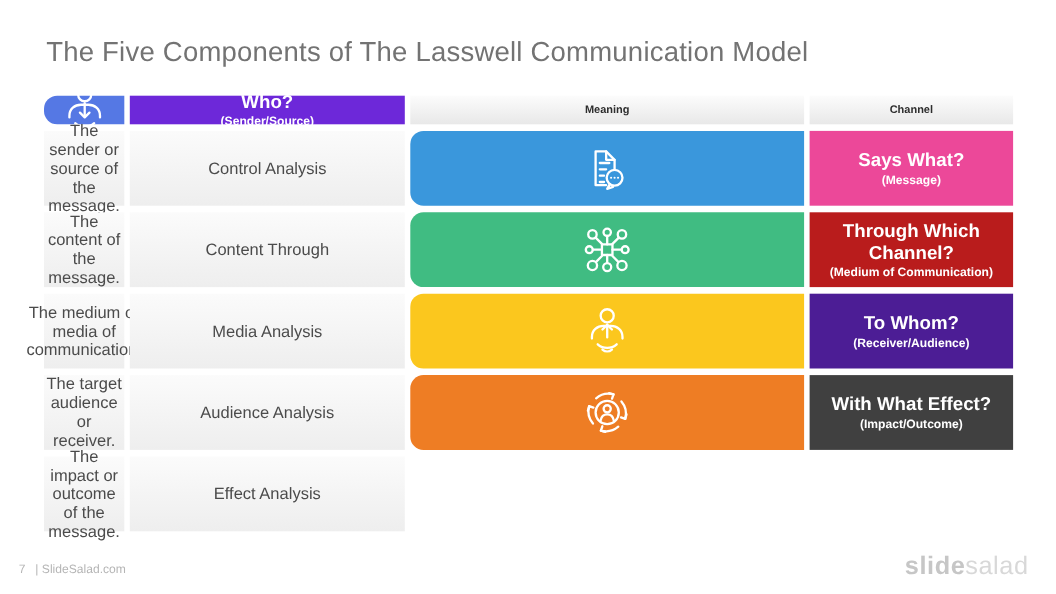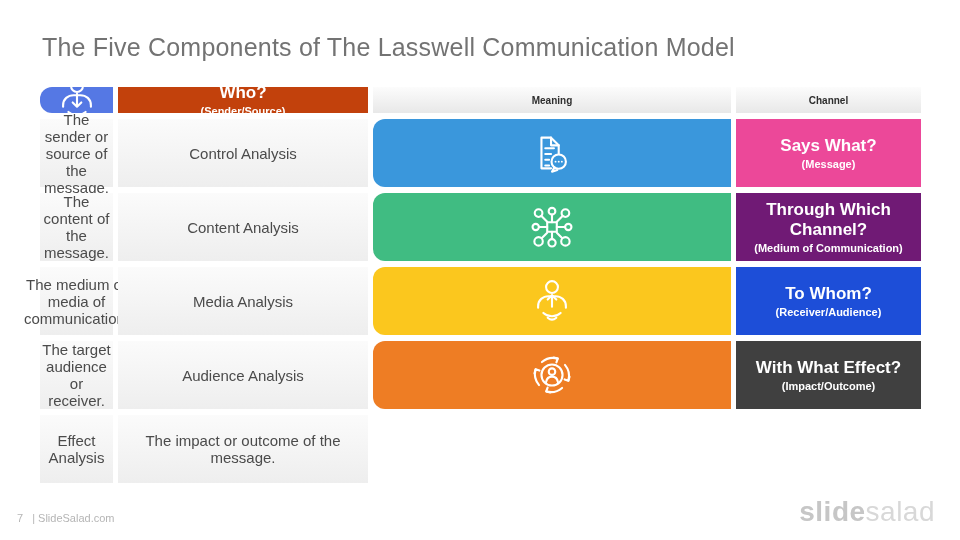--- a/index.html
+++ b/index.html
@@ -49,21 +49,21 @@
 
   .icon-tile svg{display:block;}
   .icn{stroke:#ffffff;fill:none;stroke-width:2.2;stroke-linecap:round;stroke-linejoin:round;}
   .icn-fill{fill:#ffffff;stroke:none;}
 
   .footer{
     position:absolute;left:17px;bottom:16px;
     font-size:11px;color:#b5b5b5;display:flex;gap:9px;align-items:baseline;
   }
   .logo{
-    position:absolute;right:25px;bottom:12px;font-size:28px;letter-spacing:.5px;
+    position:absolute;right:25px;bottom:12px;font-size:23px;letter-spacing:.5px;
   }
   .logo .bold{font-weight:bold;color:#c6c6c6;}
   .logo .light{font-weight:normal;color:#d8d8d8;}
 </style>
 </head>
 <body>
 
 <div class="slide">
 
   <div class="title">The Five Components of The Lasswell Communication Model</div>
@@ -76,21 +76,21 @@
     <div class="icon-tile" style="background: rgb(85, 120, 228);">
       <svg width="46" height="46" viewBox="0 0 48 48" class="icn">
         <circle cx="24" cy="9.5" r="6.2"></circle>
         <path d="M9.5 31v-1.5c0-6.5 5-10.5 11-10.5h7c6 0 11 4 11 10.5V31"></path>
         <path d="M24 17.5V30"></path>
         <path d="M19.5 26.5 24 31l4.5-4.5"></path>
         <path d="M15 36.5c5 4.5 13 4.5 18 0"></path>
         <path d="M19.5 41.5c2.7 2.4 6.3 2.4 9 0"></path>
       </svg>
     </div>
-    <div class="label-bar" style="background: #c2410c;">
+    <div class="label-bar" style="background: #6d28d9;">
       <div class="label-main">Who?</div>
       <div class="label-sub">(Sender/Source)</div>
     </div>
     <div class="gray-cell">The sender or source of the message.</div>
     <div class="gray-cell">Control Analysis</div>
 
     <div class="icon-tile" style="background: rgb(58, 151, 220);">
       <svg width="46" height="46" viewBox="0 0 48 48" class="icn">
         <path d="M31 25V16l-8-8H13v32h10"></path>
         <path d="M23 8v8h8"></path>
@@ -100,21 +100,21 @@
         <circle cx="27.7" cy="33" r="1" class="icn-fill"></circle>
         <circle cx="31" cy="33" r="1" class="icn-fill"></circle>
         <circle cx="34.3" cy="33" r="1" class="icn-fill"></circle>
       </svg>
     </div>
     <div class="label-bar" style="background: #ec4899;">
       <div class="label-main">Says What?</div>
       <div class="label-sub">(Message)</div>
     </div>
     <div class="gray-cell">The content of the message.</div>
-    <div class="gray-cell">Content Analysis</div>
+    <div class="gray-cell">Content Through</div>
 
     <div class="icon-tile" style="background: rgb(64, 188, 130);">
       <svg width="46" height="46" viewBox="0 0 48 48" class="icn">
         <rect x="19" y="19" width="10" height="10"></rect>
         <circle cx="24" cy="7.5" r="3.5"></circle>  
           <path d="M24 11v8"></path>
         <circle cx="38" cy="9.5" r="4"></circle>    
           <path d="M35 12.5 29 18.5"></path>
         <circle cx="10" cy="9.5" r="4"></circle>    
           <path d="M13 12.5 19 18.5"></path>
@@ -123,38 +123,38 @@
         <circle cx="41" cy="24" r="3.3"></circle>   
           <path d="M29 24h8.5"></path>
         <circle cx="10" cy="39" r="4.4"></circle>   
           <path d="M13.5 35.5 19 30"></path>
         <circle cx="24" cy="40.5" r="3.8"></circle> 
           <path d="M24 29v7.5"></path>
         <circle cx="38" cy="39" r="4.4"></circle>   
           <path d="M34.5 35.5 29 30"></path>
       </svg>
     </div>
-    <div class="label-bar" style="background: #701a75;">
+    <div class="label-bar" style="background: #b91c1c;">
       <div class="label-main">Through Which Channel?</div>
       <div class="label-sub">(Medium of Communication)</div>
     </div>
     <div class="gray-cell">The medium or media of communication.</div>
     <div class="gray-cell">Media Analysis</div>
 
     <div class="icon-tile" style="background: rgb(251, 199, 30);">
       <svg width="46" height="46" viewBox="0 0 48 48" class="icn">
         <circle cx="24" cy="9.5" r="6.2"></circle>
         <path d="M9.5 31v-1.5c0-6.5 5-10.5 11-10.5h7c6 0 11 4 11 10.5V31"></path>
         <path d="M24 30V18"></path>
         <path d="M19.5 22.5 24 18l4.5 4.5"></path>
         <path d="M15 36.5c5 4.5 13 4.5 18 0"></path>
         <path d="M19.5 41.5c2.7 2.4 6.3 2.4 9 0"></path>
       </svg>
     </div>
-    <div class="label-bar" style="background: #1d4ed8;">
+    <div class="label-bar" style="background: #4c1d95;">
       <div class="label-main">To Whom?</div>
       <div class="label-sub">(Receiver/Audience)</div>
     </div>
     <div class="gray-cell">The target audience or receiver.</div>
     <div class="gray-cell">Audience Analysis</div>
 
     <div class="icon-tile" style="background: rgb(238, 125, 36);">
       <svg width="46" height="46" viewBox="0 0 48 48" class="icn">
         <circle cx="24" cy="24" r="11"></circle>
         <circle cx="24" cy="20.5" r="3.4"></circle>
@@ -168,22 +168,22 @@
           <path d="M18 41.1l4.2 1.2M18 41.1l1.4-4"></path>
           <path d="M10.5 34.5A18 18 0 0 1 6.9 18"></path>
           <path d="M6.9 18l-1.2 4.2M6.9 18l4 1.4"></path>
         </g>
       </svg>
     </div>
     <div class="label-bar" style="background: #404040;">
       <div class="label-main">With What Effect?</div>
       <div class="label-sub">(Impact/Outcome)</div>
     </div>
+    <div class="gray-cell">The impact or outcome of the message.</div>
     <div class="gray-cell">Effect Analysis</div>
-    <div class="gray-cell">The impact or outcome of the message.</div>
 
   </div>
 
   <div class="footer">
     <span>7</span>
     <span>| SlideSalad.com</span>
   </div>
 
   <div class="logo">
     <span class="bold">slide</span><span class="light">salad</span>

